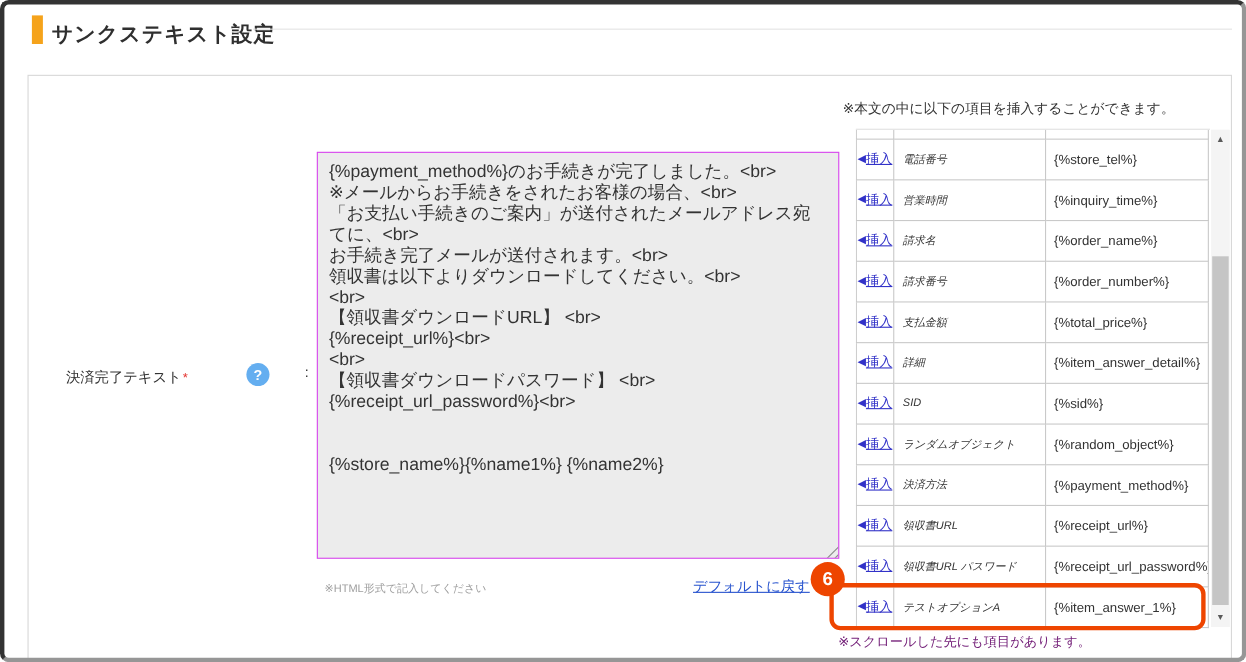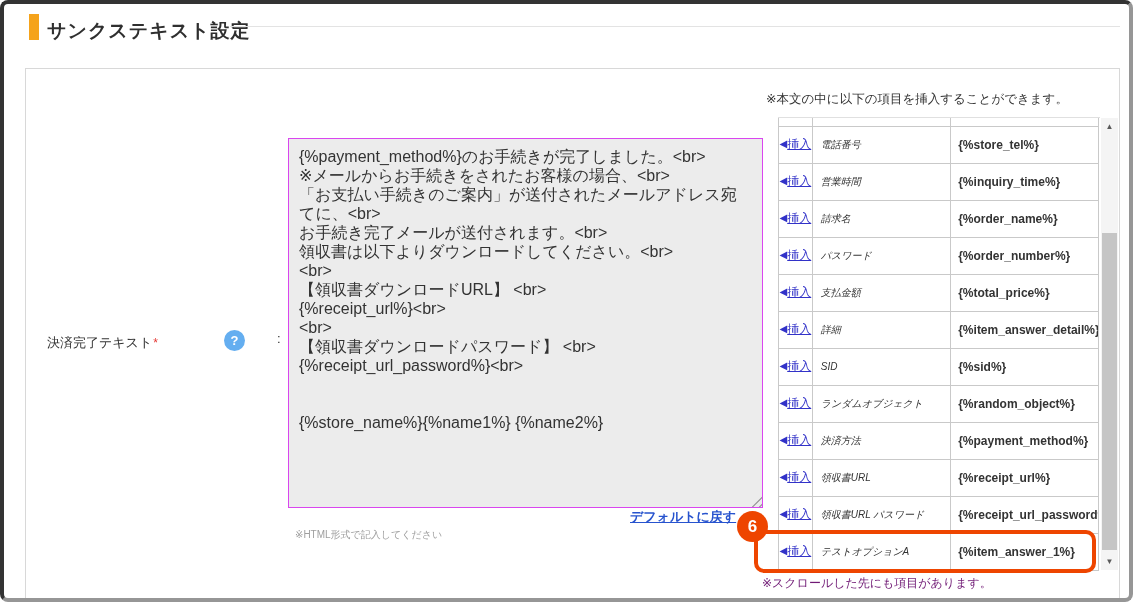--- a/index.html
+++ b/index.html
@@ -13,50 +13,50 @@
     border-color:#333333 #969696 #969696 #333333;
     border-radius:8px; pointer-events:none; z-index:60;
   }
   
   .title-accent { position:absolute; left:29px; top:14px; width:10px; height:26px; background:#F5A31B; }
   .page-title { position:absolute; left:47px; top:18px; font-size:19px; font-weight:bold; color:#2f2f2f; letter-spacing:1px; }
   .title-rule { position:absolute; left:230px; top:26px; width:890px; height:1px; background:#e3e3e3; }
   
   .content-box { position:absolute; left:25px; top:68px; width:1095px; height:560px; border:1px solid #d8d8d8; background:#fff; }
   
-  .field-label { position:absolute; left:47px; top:334px; font-size:13px; color:#333; }
+  .field-label { position:absolute; left:60px; top:334px; font-size:13px; color:#333; }
   .required { color:#e53935; font-size:12px; margin-left:1px; }
   .help-icon {
     position:absolute; left:224px; top:330px; width:21px; height:21px; border-radius:50%;
     background:#64AEF0; color:#fff; font-size:13px; font-weight:bold;
     line-height:21px; text-align:center; cursor:pointer;
   }
   .colon { position:absolute; left:277px; top:331px; font-size:13px; color:#333; }
   .thanks-textarea {
     position:absolute; left:288px; top:138px; width:475px; height:370px;
     background:#ececec; border:1px solid #d946ef; resize:none;
     font-family:"Liberation Sans","DejaVu Sans",sans-serif;
     font-size:16px; line-height:19px; color:#333; padding:8px 10px; outline:none;
     white-space:pre-wrap; overflow:hidden;
   }
   .resize-handle { position:absolute; left:749px; top:494px; width:13px; height:13px; overflow:hidden; }
   .resize-handle i { position:absolute; display:block; height:1px; width:18px; background:#8a8a8a; transform:rotate(-45deg); }
   .resize-handle i:nth-child(1){ left:-1px; top:8px; }
   .resize-handle i:nth-child(2){ left:3px; top:11px; }
   .html-note { position:absolute; left:295px; top:528px; font-size:10px; color:#9e9e9e; }
-  .reset-link { position:absolute; left:630px; top:508px; font-size:13px; color:#2753CE; text-decoration:underline; cursor:pointer;font-weight:bold; }
+  .reset-link { position:absolute; left:630px; top:524px; font-size:13px; color:#2753CE; text-decoration:underline; cursor:pointer; }
   
   .insert-note { position:absolute; left:737px; top:91px; width:360px; text-align:center; font-size:12.5px; color:#333; }
   .table-wrap { position:absolute; left:778px; top:117px; width:322px; height:455px; overflow:hidden; border-top:1px solid #e0e0e0; }
   table.insert-table { border-collapse:collapse; table-layout:fixed; width:321px; font-size:12px; color:#333; }
   table.insert-table td { border:1px solid #c9c9c9; height:37px; overflow:hidden; white-space:nowrap; background:#fff; }
   table.insert-table tr.sliver td { height:8px; border-top:none; }
   td.c-insert { width:29px; text-align:center; }
   td.c-name  { width:119px; padding-left:8px; font-size:10px;font-style:italic; }
-  td.c-var   { width:127px; padding-left:7px;font-weight:bold; }
+  td.c-var   { width:127px; padding-left:7px; }
   a.insert-link { color:#3232C8; text-decoration:underline; cursor:pointer; }
   a.insert-link .tri { font-size:10px; text-decoration:none; display:inline-block; transform:translateY(-1px); }
   .scroll-note { position:absolute; left:762px; top:575px; font-size:12px; color:#701a75; }
   
   .vscrollbar { position:absolute; left:1101px; top:118px; width:17px; height:452px; background:#f4f4f4; }
   .sb-btn { position:absolute; left:0; width:17px; height:17px; background:#f4f4f4; color:#5a5a5a; font-size:8px; line-height:17px; text-align:center; cursor:pointer; }
   .sb-up { top:0; }
   .sb-down { bottom:0; }
   .sb-thumb { position:absolute; left:1px; top:115px; width:15px; height:317px; background:#c5c5c5; cursor:grab; }
   
@@ -133,21 +133,21 @@
     <td class="c-insert">
       <a class="insert-link"><span class="tri">◀</span><span>挿入</span></a>
     </td>
     <td class="c-name">請求名</td>
     <td class="c-var">{%order_name%}</td>
   </tr>
         <tr>
     <td class="c-insert">
       <a class="insert-link"><span class="tri">◀</span><span>挿入</span></a>
     </td>
-    <td class="c-name">パスワード</td>
+    <td class="c-name">請求番号</td>
     <td class="c-var">{%order_number%}</td>
   </tr>
         <tr>
     <td class="c-insert">
       <a class="insert-link"><span class="tri">◀</span><span>挿入</span></a>
     </td>
     <td class="c-name">支払金額</td>
     <td class="c-var">{%total_price%}</td>
   </tr>
         <tr>

